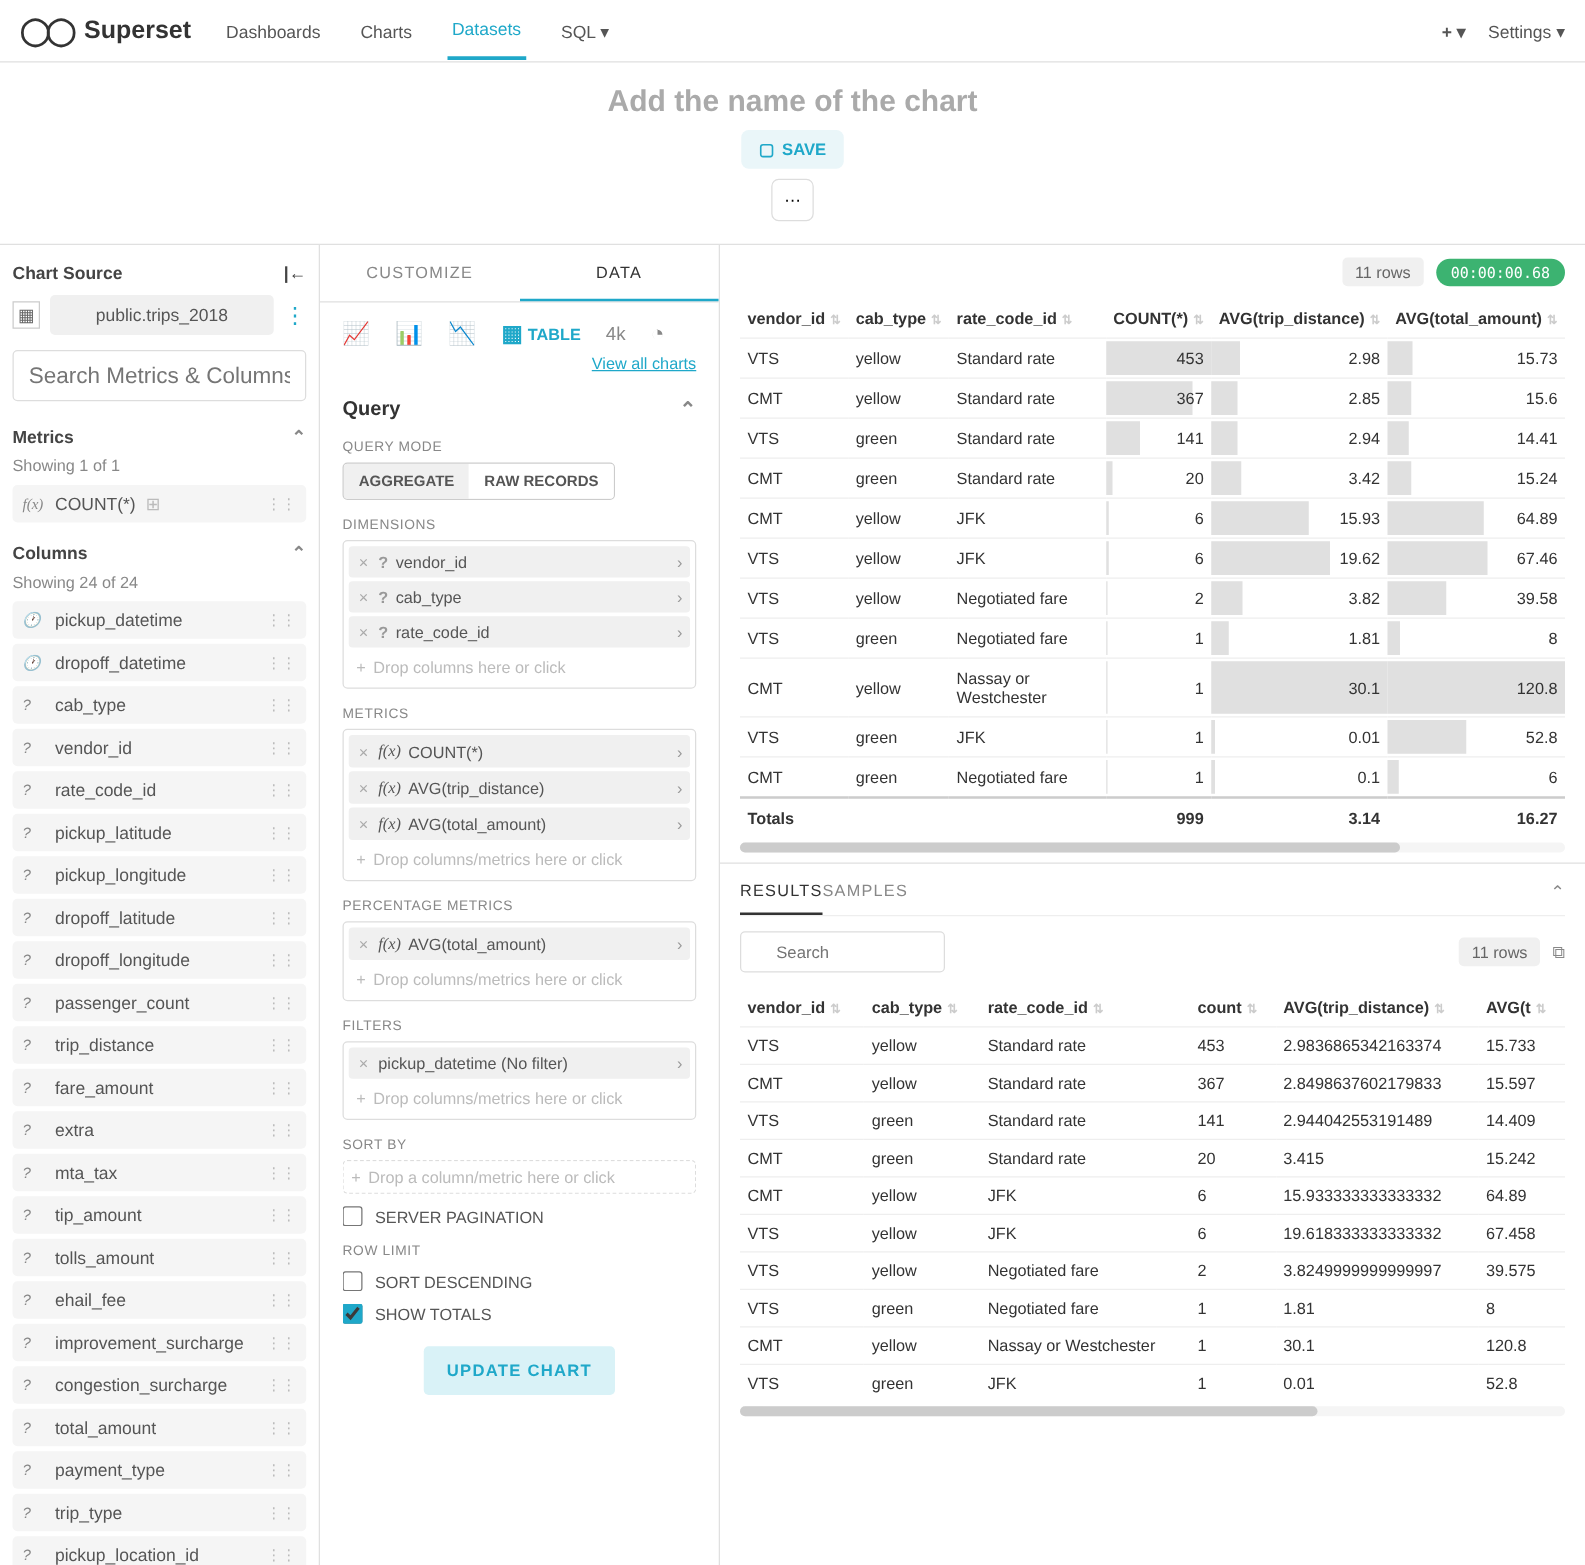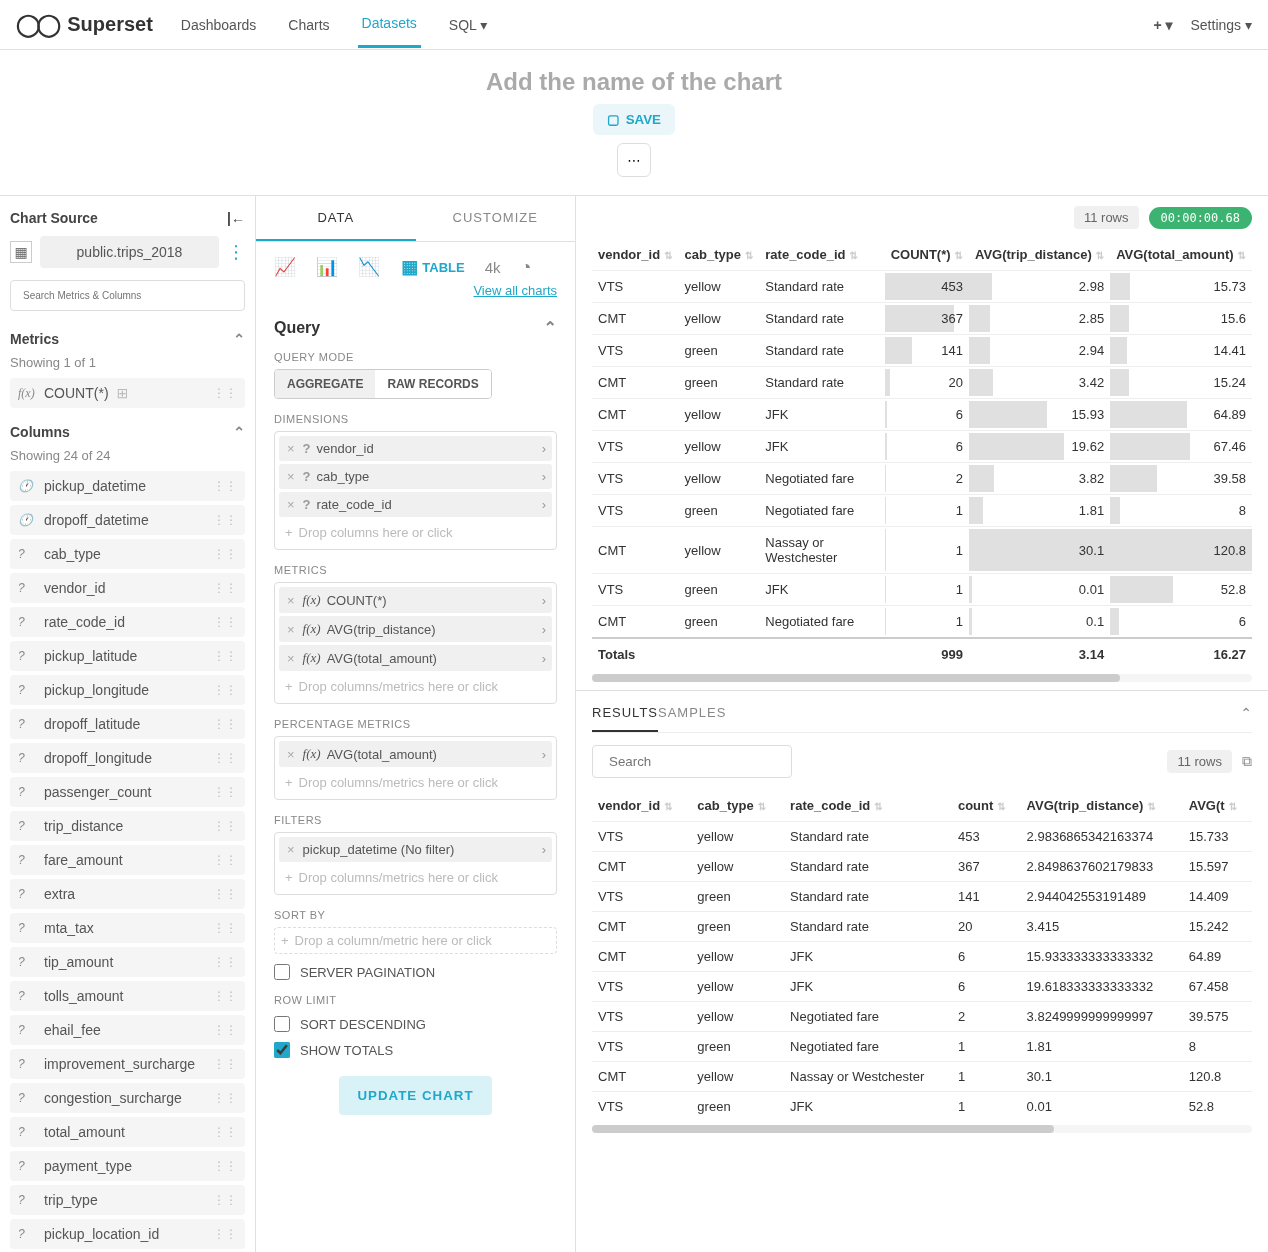--- a/index.html
+++ b/index.html
@@ -17,21 +17,21 @@
 .btn-more { background: #fff; border: 1px solid #ddd; border-radius: 6px; width: 34px; height: 34px; cursor: pointer; }
 .main { display: flex; height: calc(100% - 50px - 70px); border-top:1px solid #e0e0e0;}
 .left-panel { width: 256px; border-right: 1px solid #e0e0e0; padding: 14px 10px; overflow-y: auto; }
 .left-panel .cs-head { display:flex; justify-content:space-between; align-items:center; margin-bottom:10px;}
 .left-panel .cs-head span { font-weight:600; color:#444;}
 .collapse-icon { color:#1fa8c9; cursor:pointer;}
 .ds-row { display:flex; align-items:center; gap:8px; margin-bottom:12px;}
 .ds-icon { width:22px; height:22px; border:1px solid #ccc; display:flex; align-items:center; justify-content:center; font-size:14px; color:#666;}
 .ds-chip { flex:1; background:#f0f0f0; border-radius:4px; padding:8px 10px; text-align:center; color:#555;}
 .ds-kebab { color:#1fa8c9; cursor:pointer; font-size:18px;}
-.search-input { width: 100%; padding: 9px 12px; border: 1px solid #ddd; border-radius: 4px; margin-bottom: 14px; font-size:10px; }
+.search-input { width: 100%; padding: 9px 12px; border: 1px solid #ddd; border-radius: 4px; margin-bottom: 14px; font-size:18px; }
 .section-title { display:flex; justify-content:space-between; align-items:center; font-weight:600; color:#444; margin: 6px 0;}
 .section-title .chev { color:#888;}
 .showing { color:#888; font-size:13px; margin: 8px 0;}
 .col-item { display:flex; align-items:center; gap:8px; background:#f5f5f5; border-radius:4px; padding:7px 8px; margin-bottom:4px; color:#555; cursor:grab;}
 .col-item .type { font-style: italic; color:#888; font-size:12px; min-width:18px;}
 .col-item .type.fx { font-family: serif;}
 .col-item .drag { margin-left:auto; color:#bbb; font-size:12px;}
 .middle-panel { width: 320px; border-right: 1px solid #e0e0e0; display:flex; flex-direction:column; overflow:hidden;}
 .tabs-top { display:flex; border-bottom:1px solid #e0e0e0;}
 .tabs-top .tab { flex:1; text-align:center; padding:14px 0; color:#888; cursor:pointer; letter-spacing:1px; font-size:13px;}
@@ -77,21 +77,21 @@
 table.data td.num span { position:relative; z-index:1;}
 table.data tr.totals td { font-weight:700; border-top:2px solid #ccc;}
 .hscroll { height:8px; background:#f5f5f5; border-radius:4px; margin:4px 16px 8px; position:relative;}
 .hscroll .thumb { position:absolute; top:0; bottom:0; background:#ccc; border-radius:4px;}
 .results-section { border-top:1px solid #e0e0e0; flex:1; display:flex; flex-direction:column; overflow:hidden; padding:0 16px;}
 .res-tabs { display:flex; padding-top:14px; border-bottom:1px solid #eee;}
 .res-tabs .rtab { padding-bottom:10px; color:#888; cursor:pointer; letter-spacing:1px; font-size:13px;}
 .res-tabs .rtab.active { color:#333; border-bottom:2px solid #333;}
 .res-tabs .expand { margin-left:auto; color:#888; cursor:pointer;}
 .res-toolbar { display:flex; align-items:center; gap:10px; padding:12px 0;}
-.res-search { border:1px solid #ddd; border-radius:4px; padding:8px 12px 8px 16px; width:200px; position:relative;}
+.res-search { border:1px solid #ddd; border-radius:4px; padding:8px 12px 8px 28px; width:164px; position:relative;}
 .search-wrap { position:relative;}
 .search-wrap .sicon { position:absolute; left:10px; top:9px; color:#999;}
 .res-toolbar .spacer { flex:1;}
 .copy-icon { color:#888; cursor:pointer;}
 .res-table-wrap { overflow:auto; flex:1;}
 table.res { width:100%; border-collapse:collapse; font-size:13px;}
 table.res th { text-align:left; padding:8px 6px; font-weight:600; white-space:nowrap;}
 table.res th .sort { color:#ccc; font-size:10px; margin-left:4px;}
 table.res td { padding:7px 6px; border-top:1px solid #eee; white-space:nowrap;}
 </style>
@@ -275,22 +275,22 @@
         <div class="col-item">
           <span class="type">?</span>
           <span>dropoff_location_id</span>
           <span class="drag">⋮⋮</span>
         </div>
       </div>
   </div>
 
   <div class="middle-panel">
     <div class="tabs-top">
+      <div class="tab">CUSTOMIZE</div>
       <div class="tab active">DATA</div>
-      <div class="tab">CUSTOMIZE</div>
     </div>
     <div class="viz-row">
       <span class="viz-icon">📈</span>
       <span class="viz-icon">📊</span>
       <span class="viz-icon">📉</span>
       <span class="viz-icon viz-table active">
         <span>▦</span>
         <span style="font-size:13px;">TABLE</span>
       </span>
       <span class="viz-icon" style="font-size:15px;">4k</span>

